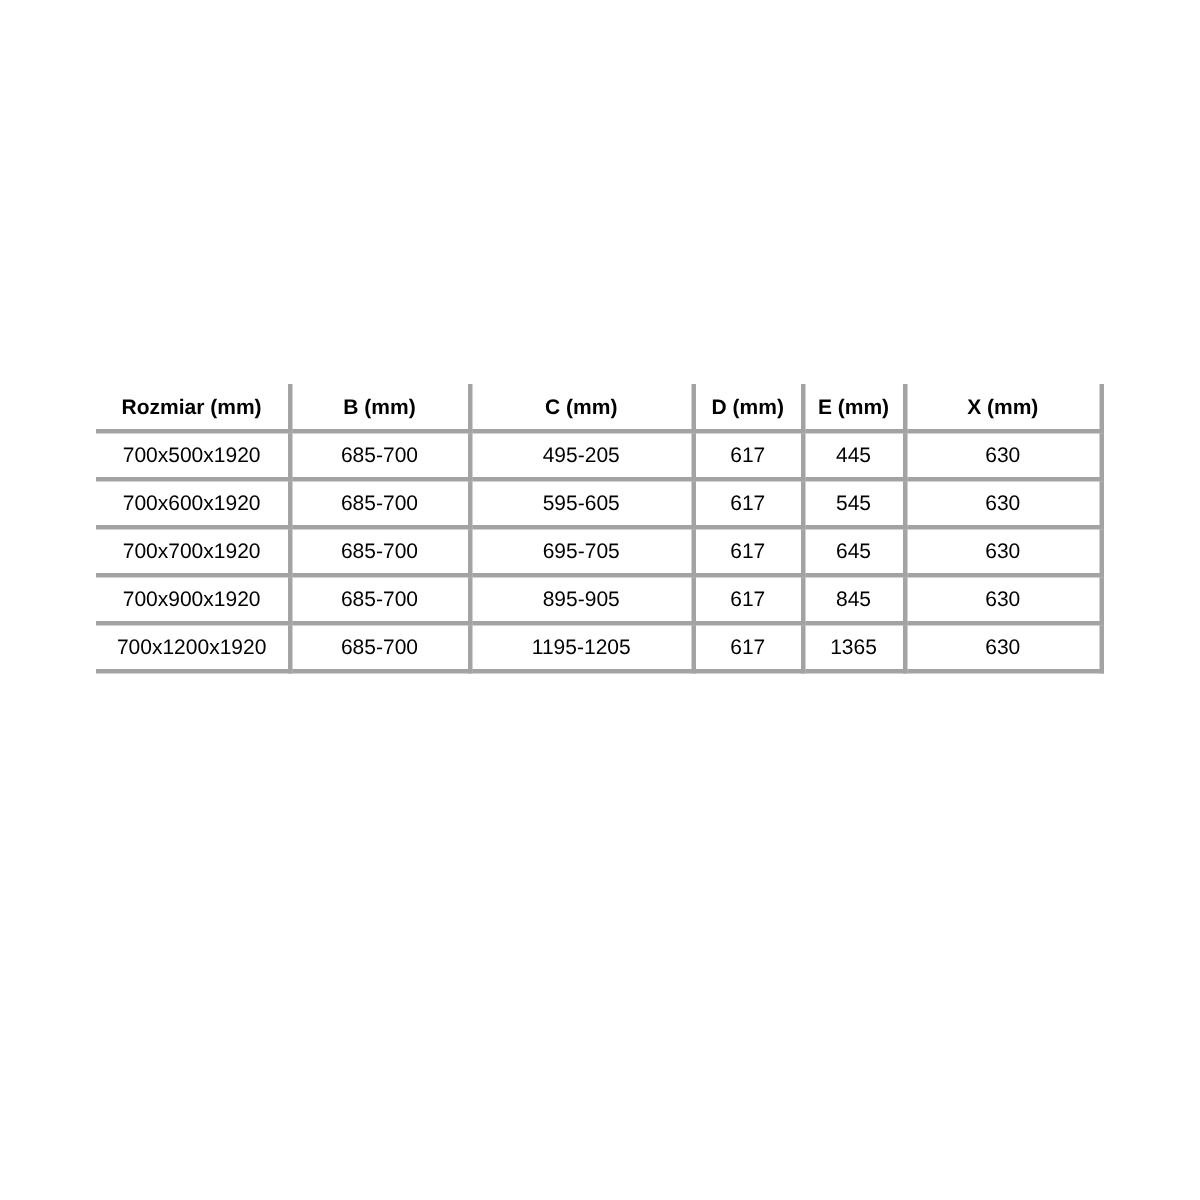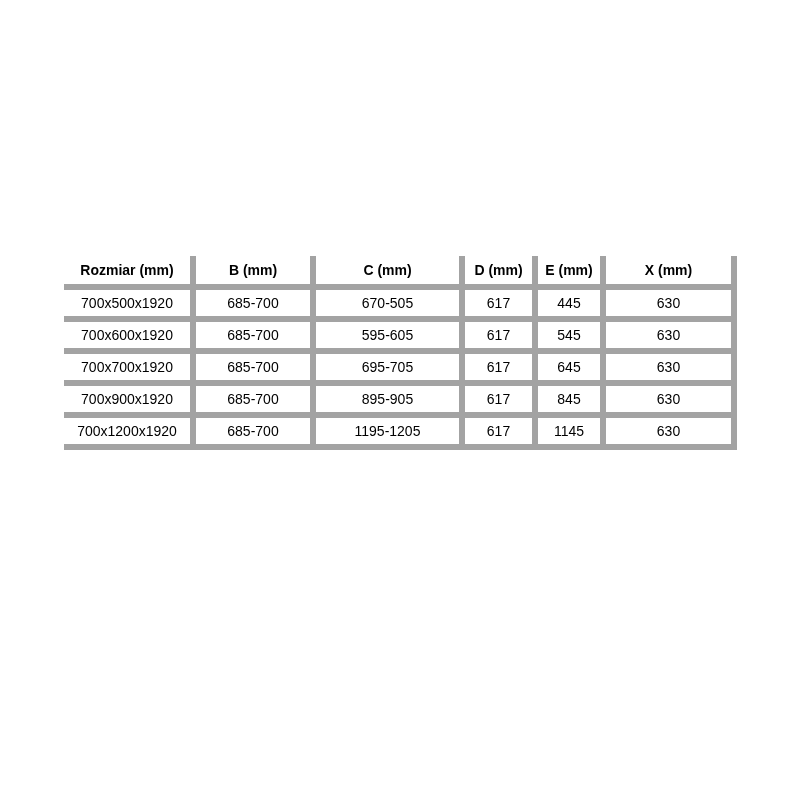--- a/index.html
+++ b/index.html
@@ -23,21 +23,21 @@
     top: 256px;
   }
   table.dim-table {
     border-collapse: collapse;
     table-layout: fixed;
     width: 670px;
     background: #ffffff;
   }
   table.dim-table th,
   table.dim-table td {
-    border: 6px solid #a3a3a3;
+    border: 3px solid #a3a3a3;
     text-align: center;
     vertical-align: middle;
     padding: 0;
     font-size: 14px;
     color: #000000;
     white-space: nowrap;
     overflow: hidden;
   }
   
   table.dim-table thead th { border-top: none; font-weight: bold; margin-top: 25px; }
@@ -73,21 +73,21 @@
             <th>C (mm)</th>
             <th>D (mm)</th>
             <th>E (mm)</th>
             <th>X (mm)</th>
           </tr>
       </thead>
       <tbody>
           <tr>
             <td>700x500x1920</td>
             <td>685-700</td>
-            <td>670-505</td>
+            <td>495-205</td>
             <td>617</td>
             <td>445</td>
             <td>630</td>
           </tr>
           <tr>
             <td>700x600x1920</td>
             <td>685-700</td>
             <td>595-605</td>
             <td>617</td>
             <td>545</td>
@@ -107,19 +107,19 @@
             <td>895-905</td>
             <td>617</td>
             <td>845</td>
             <td>630</td>
           </tr>
           <tr>
             <td>700x1200x1920</td>
             <td>685-700</td>
             <td>1195-1205</td>
             <td>617</td>
-            <td>1145</td>
+            <td>1365</td>
             <td>630</td>
           </tr>
         </tbody>
     </table>
   </div>
 </div>
 
 </body></html>

